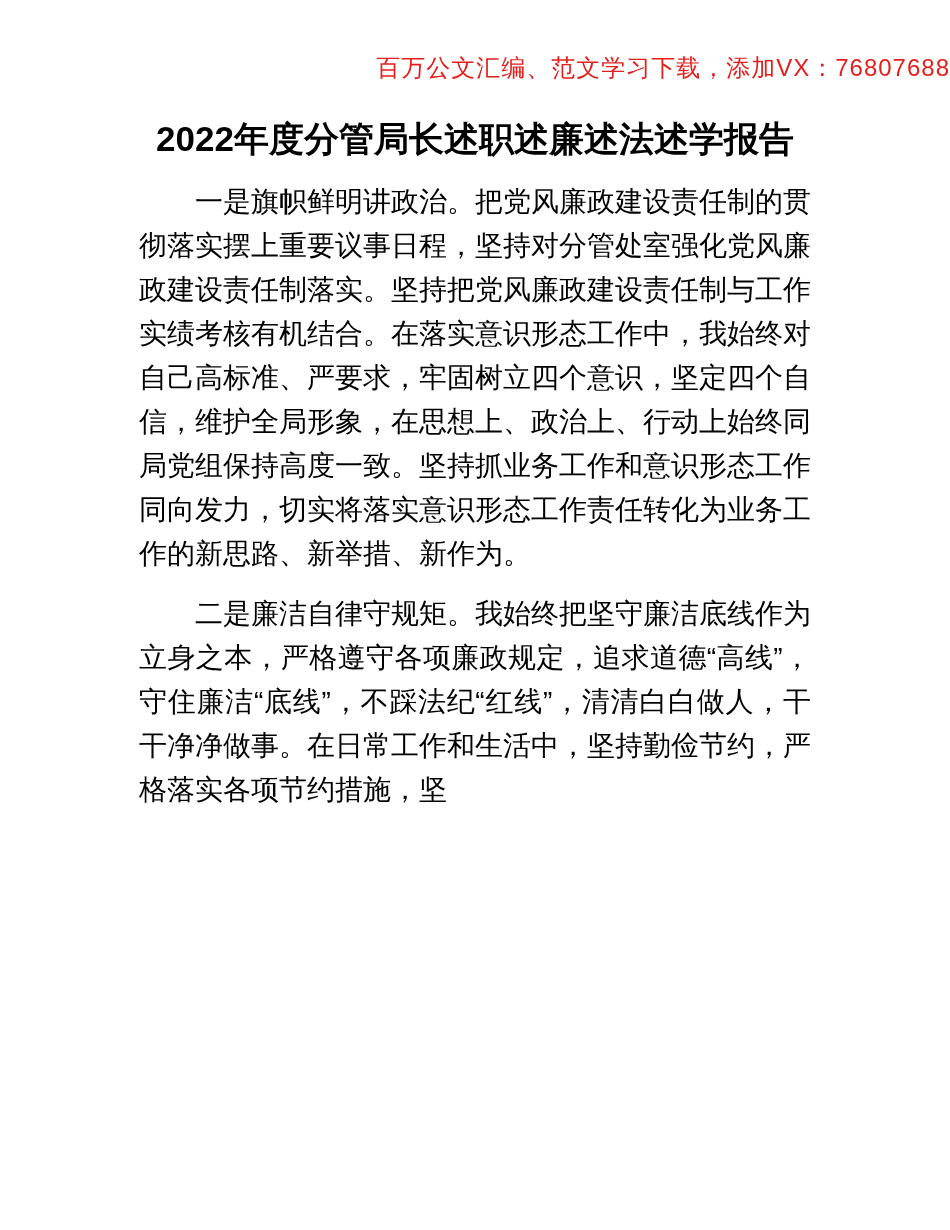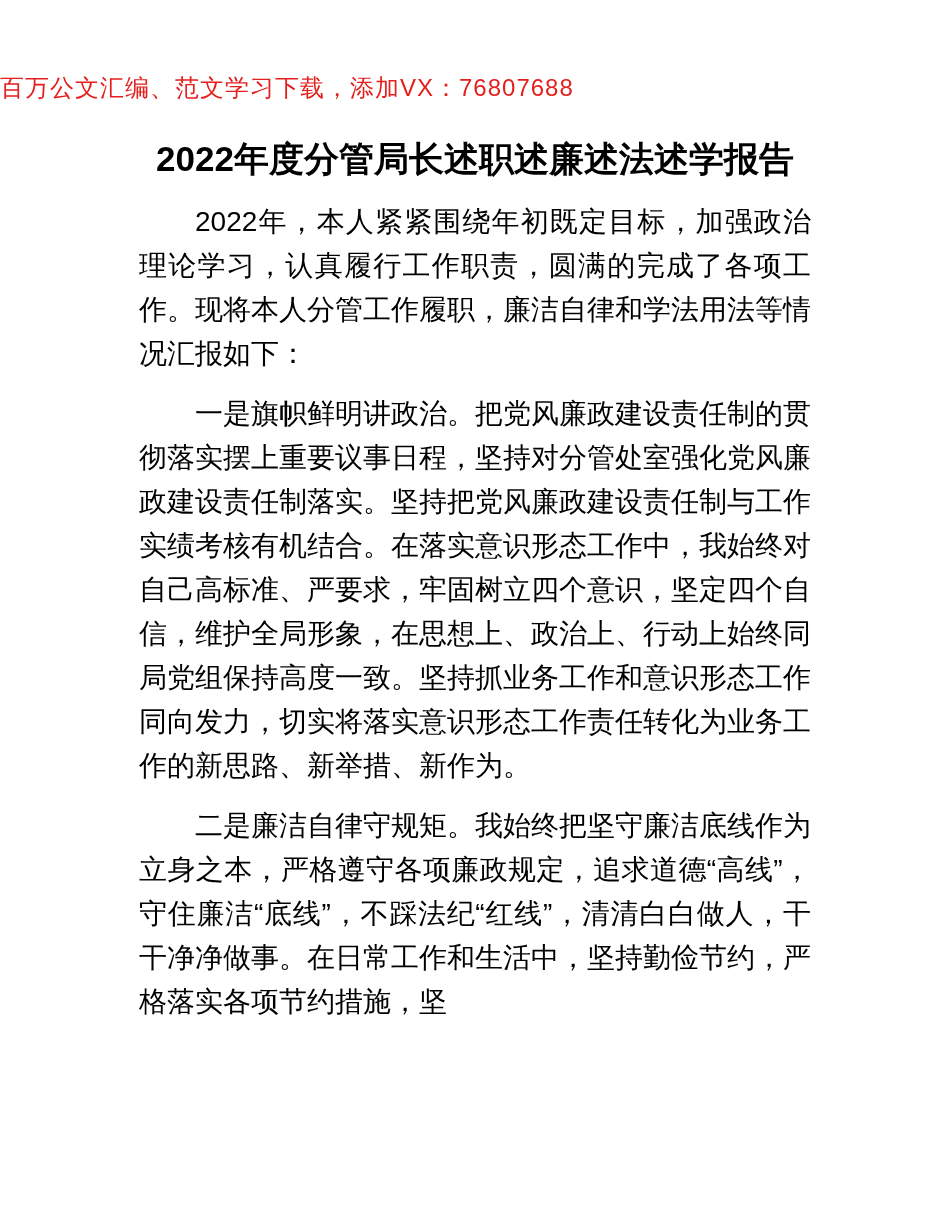--- a/index.html
+++ b/index.html
@@ -10,22 +10,22 @@
   .page {
     position: relative;
     width: 950px;
     height: 1230px;
     background: #ffffff;
     overflow: hidden;
     font-family: "Liberation Sans", "DejaVu Sans", sans-serif;
     color: #000000;
   }
   .notice {
-    padding-top: 72px;
-    text-align: left;
+    padding-top: 52px;
+    text-align: right;
     font-size: 24px;
     line-height: 32px;
     color: #e3201d;
     letter-spacing: 1px;
   }
   .title {
     margin: 30px auto 0 auto;
     width: 860px;
     text-align: center;
     font-size: 35px;
@@ -55,21 +55,20 @@
 <body>
 
 <div class="page">
 
   <div class="notice">百万公文汇编、范文学习下载，添加VX：76807688</div>
 
   <h1 class="title">2022年度分管局长述职述廉述法述学报告</h1>
 
   <div class="content">
 
-    <p class="para">2022年，本人紧紧围绕年初既定目标，加强政治理论学习，认真履行工作职责，圆满的完成了各项工作。现将本人分管工作履职，廉洁自律和学法用法等情况汇报如下：</p>
 
 
 
     <p class="para">一是旗帜鲜明讲政治。把党风廉政建设责任制的贯彻落实摆上重要议事日程，坚持对分管处室强化党风廉政建设责任制落实。坚持把党风廉政建设责任制与工作实绩考核有机结合。在落实意识形态工作中，我始终对自己高标准、严要求，牢固树立四个意识，坚定四个自信，维护全局形象，在思想上、政治上、行动上始终同局党组保持高度一致。坚持抓业务工作和意识形态工作同向发力，切实将落实意识形态工作责任转化为业务工作的新思路、新举措、新作为。</p>
 
     <p class="para">二是廉洁自律守规矩。我始终把坚守廉洁底线作为立身之本，严格遵守各项廉政规定，追求道德“高线”，守住廉洁“底线”，不踩法纪“红线”，清清白白做人，干干净净做事。在日常工作和生活中，坚持勤俭节约，严格落实各项节约措施，坚</p>
 
   </div>
 
 </div>

